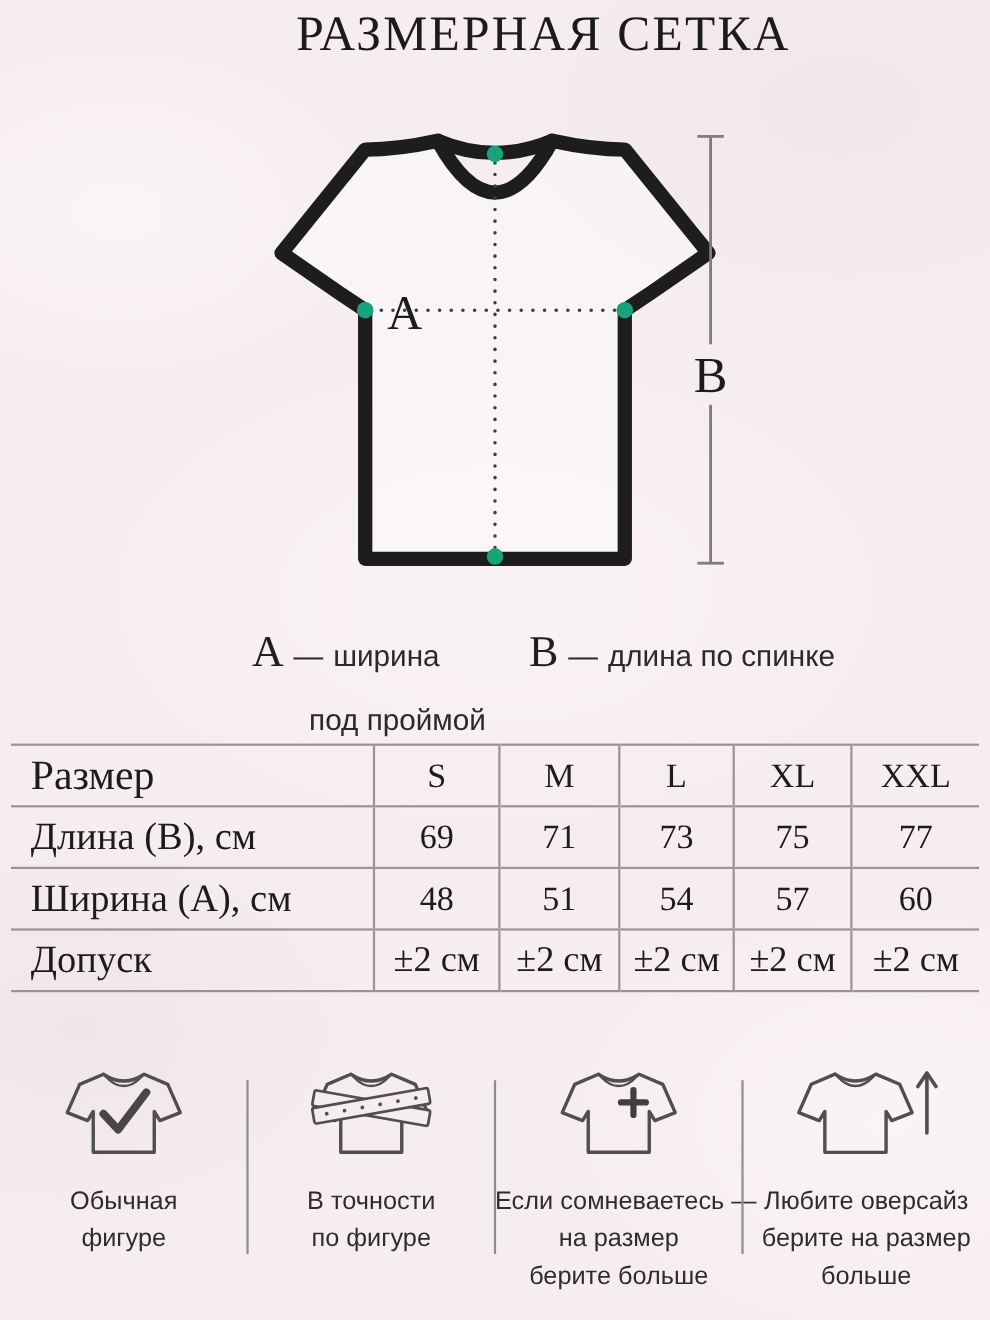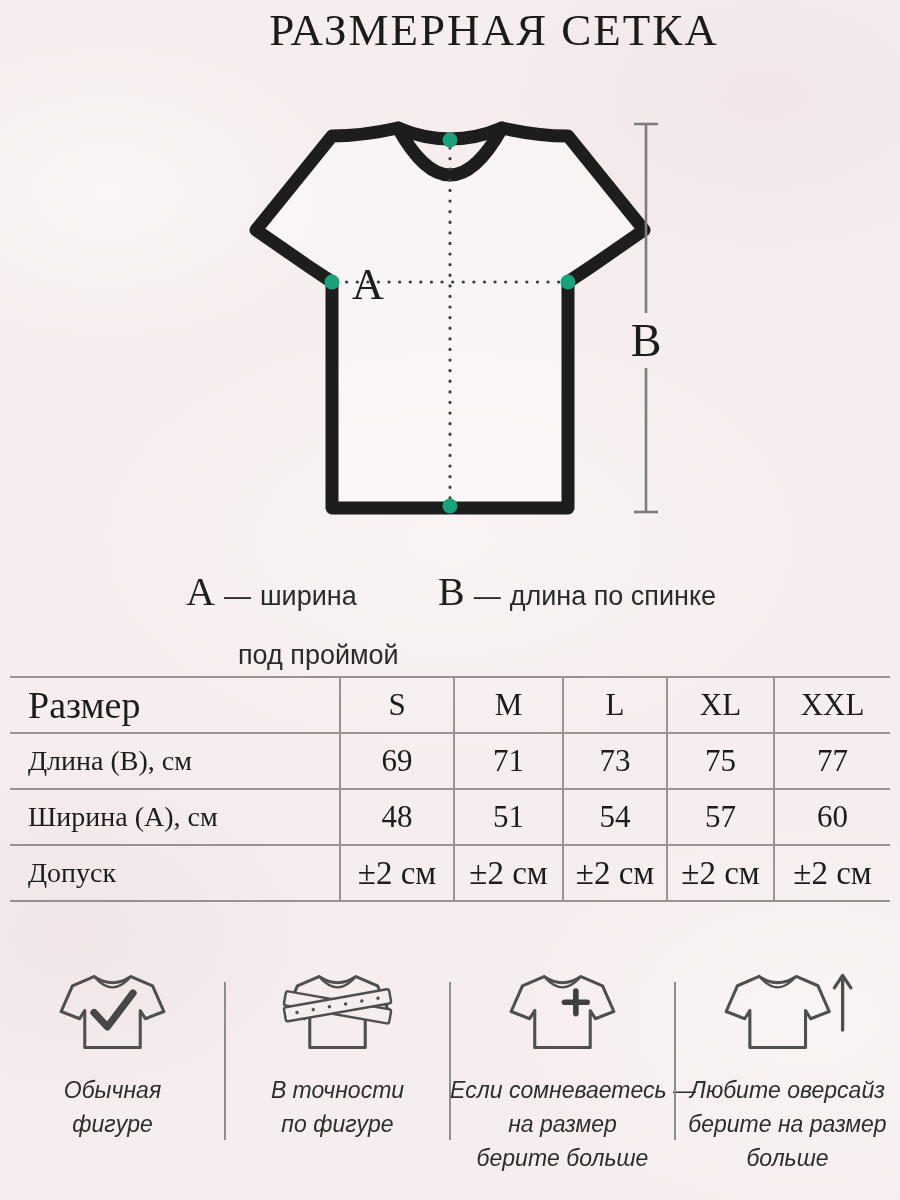--- a/index.html
+++ b/index.html
@@ -20,45 +20,45 @@
 
   .title {
     position:absolute; top:0; left:0; width:900px; text-align:center;
     font-family:"Liberation Serif","DejaVu Serif",serif;
     font-size:45px; line-height:60px; letter-spacing:2px; color:#1b1b1b;margin-left:44px;
   }
 
   .diagram-svg { position:absolute; left:238px; top:106px; overflow:visible; }
 
   
-  .legend-line { position:absolute; white-space:nowrap; }
+  .legend-line { position:absolute; white-space:nowrap;margin-left:43px; }
   .lg-letter { font-family:"Liberation Serif","DejaVu Serif",serif; font-size:40px; color:#1f1f1f; }
   .lg-dash   { font-size:27px; color:#2a2a2a; margin:0 9px; }
   .lg-text   { font-size:27px; color:#2a2a2a; }
 
   
   .size-table {
     position:absolute; left:10px; top:676px; width:880px;
     border-collapse:collapse; table-layout:fixed;
     font-family:"Liberation Serif","DejaVu Serif",serif; color:#1c1c1c;
   }
   .size-table td {
     height:56px; vertical-align:middle;
     border-top:2px solid #9b9294; border-bottom:2px solid #9b9294;
   }
   .size-table td + td { border-left:2px solid #9b9294; }
-  .size-table .lbl { text-align:left; padding-left:18px; font-size:28px; }
+  .size-table .lbl { text-align:left; padding-left:18px; font-size:35px; }
   .size-table .hdr-lbl { font-size:38px; }
   .size-table .val { text-align:center; font-size:31px; }
   .size-table .tol { font-size:33px; }
 
   
   .fit-guide {
     position:absolute; left:0; top:948px; width:872px;
-    display:grid; grid-template-columns:repeat(4,225px);font-style:italic;
+    display:grid; grid-template-columns:repeat(4,225px);
   }
   .fit-item { position:relative; text-align:center; padding-top:16px; }
   .fit-item.div::after {
     content:""; position:absolute; right:-1px; top:34px; width:2px; height:158px;
     background:#8d8d8d;
   }
   .fit-icon { display:inline-block; overflow:visible; }
   .fit-caption { margin-top:10px; font-size:23px; line-height:34px; color:#2d2d2d; }
   .fit-caption span { display:block; white-space:nowrap; }
 </style>

